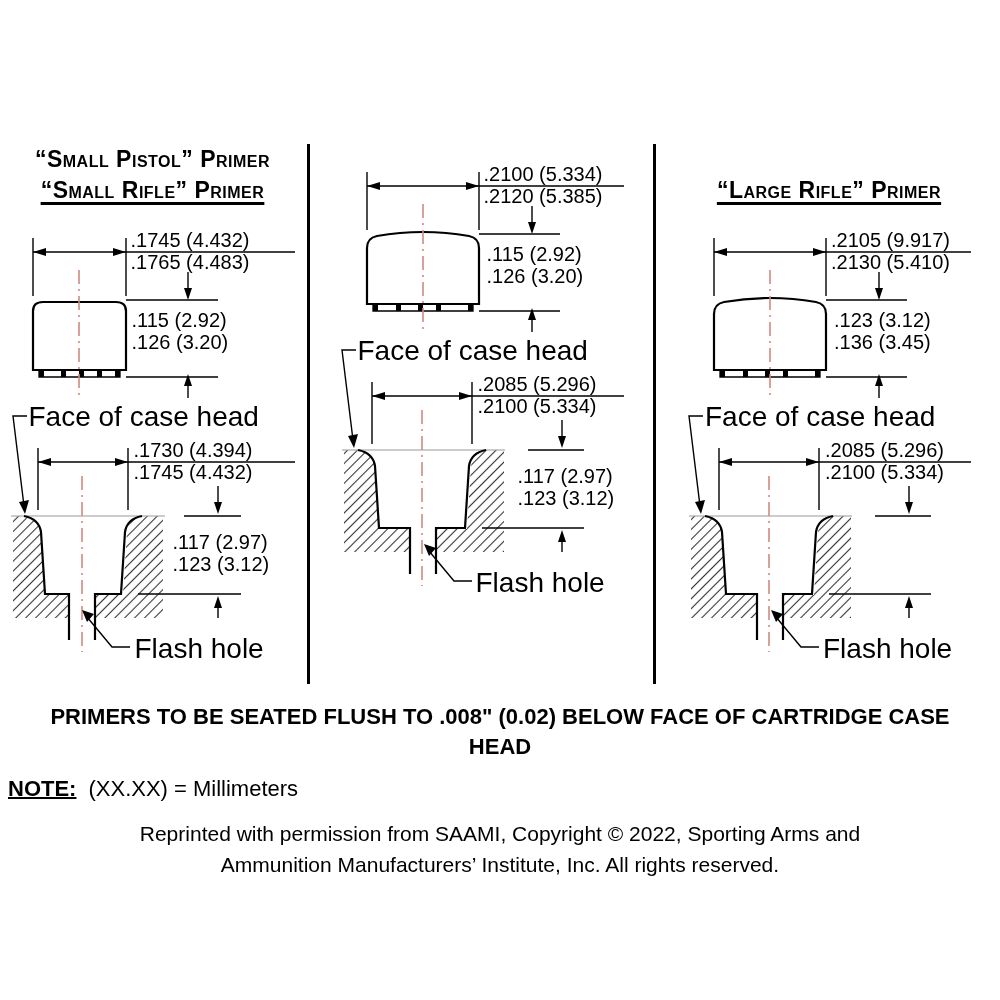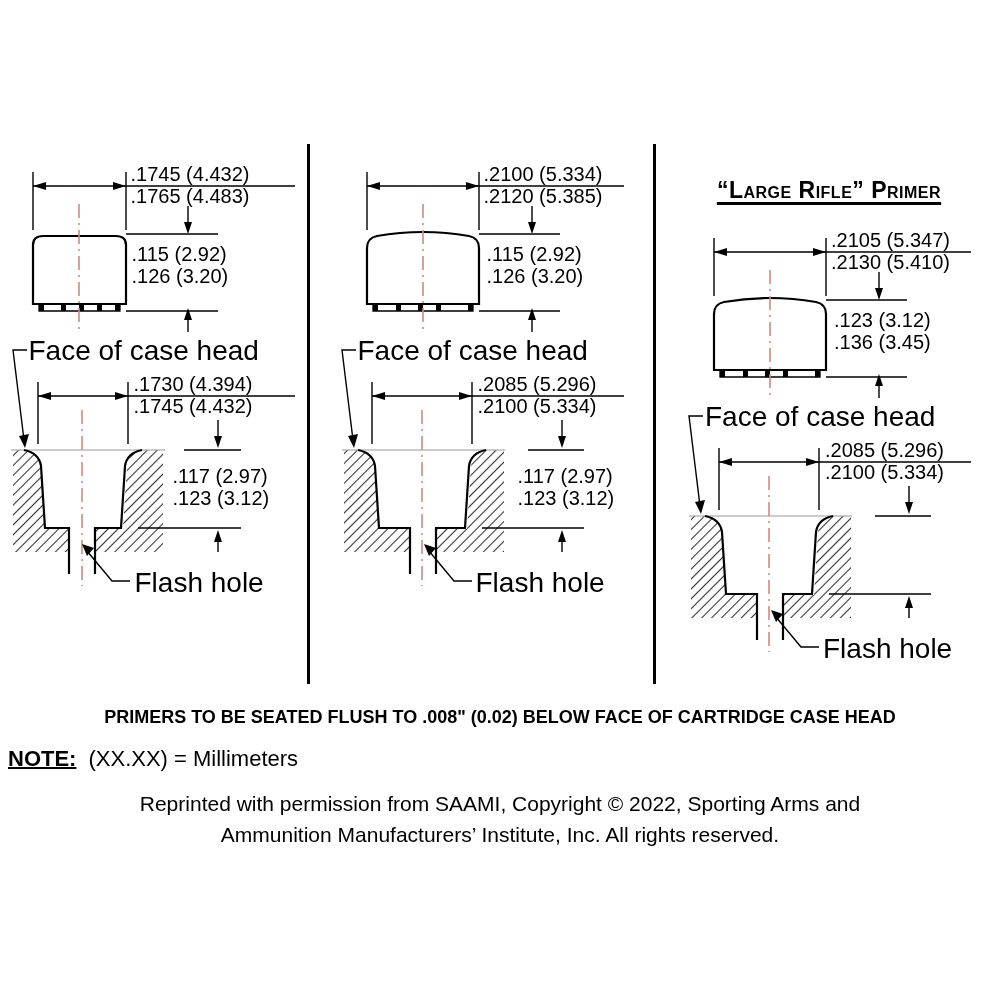--- a/index.html
+++ b/index.html
@@ -60,21 +60,21 @@
   .large .flash-lbl{left:144px;}
   .small .dim-cup-w{left:128px;}
   .small .dim-cup-h{left:129px;}
   .small .dim-pkt-w{left:131px;}
   .small .dim-pkt-d{left:170px;}
   .small .flash-lbl{left:132px;}
   .seating-note{
     margin:18px auto 0 auto;
     max-width:910px;
     text-align:center;
-    font-size:18px;font-weight:bold;
+    font-size:22px;font-weight:bold;
     line-height:30px;
   }
   .note-row{margin:14px 0 0 8px;font-size:22px;}
   .note-label{font-weight:bold;text-decoration:underline;text-decoration-thickness:2px;}
   .note-text{margin-left:12px;}
   .copyright{
     margin:16px auto 4px auto;
     max-width:745px;
     text-align:center;
     font-size:21px;
@@ -88,20 +88,24 @@
   <defs>
     <pattern id="hatch" width="7" height="7" patternUnits="userSpaceOnUse" patternTransform="rotate(45)">
       <line x1="3.5" y1="0" x2="3.5" y2="7" stroke="#333" stroke-width="1.1"></line>
     </pattern>
   </defs>
 </svg>
 
 <div class="diagram-row">
 
   <div class="col col-1">
+    <div class="titles">
+      <div class="title">“Small Pistol” Primer</div>
+      <div class="title underl">“Small Rifle” Primer</div>
+    </div>
     <div class="drawing small">
       <svg viewBox="0 0 300 465" width="300" height="465">
 
         <line x1="30" y1="86" x2="30" y2="28" class="thin"></line>
         <line x1="123" y1="86" x2="123" y2="28" class="thin"></line>
         <line x1="30" y1="42" x2="292" y2="42" class="thin"></line>
         <polygon points="30,42 43,38 43,46" class="arr"></polygon>
         <polygon points="123,42 110,38 110,46" class="arr"></polygon>
         <line x1="185" y1="62" x2="185" y2="80" class="thin"></line>
         <polygon points="185,90 181,78 189,78" class="arr"></polygon>
@@ -278,21 +282,21 @@
         <polygon points="230,304 226,292 234,292" class="arr"></polygon>
         <line x1="196" y1="306" x2="252" y2="306" class="thin"></line>
         <line x1="150" y1="384" x2="252" y2="384" class="thin"></line>
         <line x1="230" y1="408" x2="230" y2="394" class="thin"></line>
         <polygon points="230,386 226,398 234,398" class="arr"></polygon>
         <line x1="90" y1="266" x2="90" y2="442" class="cl"></line>
         <path d="M140 437 L122 437 L97 407" class="thin"></path>
         <polygon points="92,400 104,404 97,412" class="arr"></polygon>
       </svg>
       <div class="dim dim-cup-w">
-        <div>.2105 (5.347)</div>
+        <div>.2105 (9.917)</div>
         <div>.2130 (5.410)</div>
       </div>
       <div class="dim dim-cup-h">
         <div>.123 (3.12)</div>
         <div>.136 (3.45)</div>
       </div>
       <div class="lbl face-lbl">Face of case head</div>
       <div class="dim dim-pkt-w">
         <div>.2085 (5.296)</div>
         <div>.2100 (5.334)</div>

